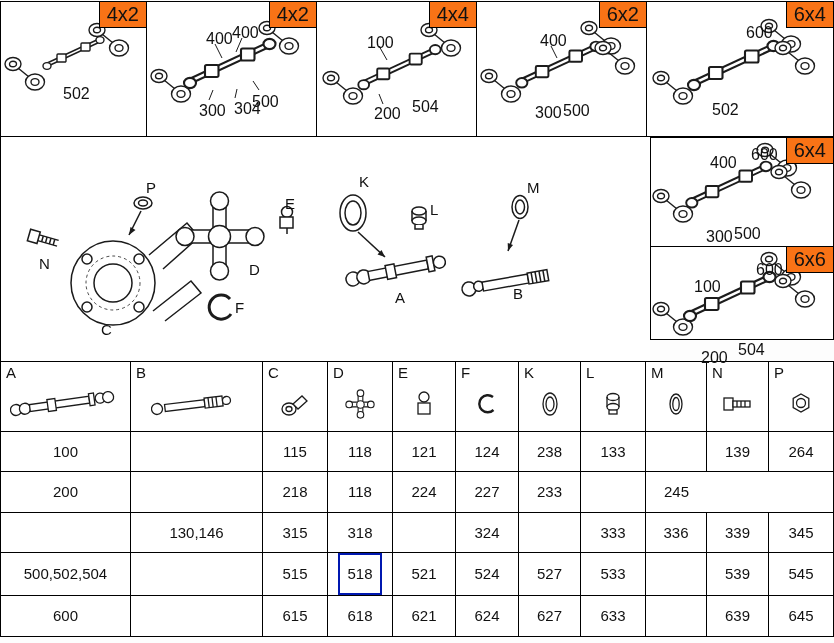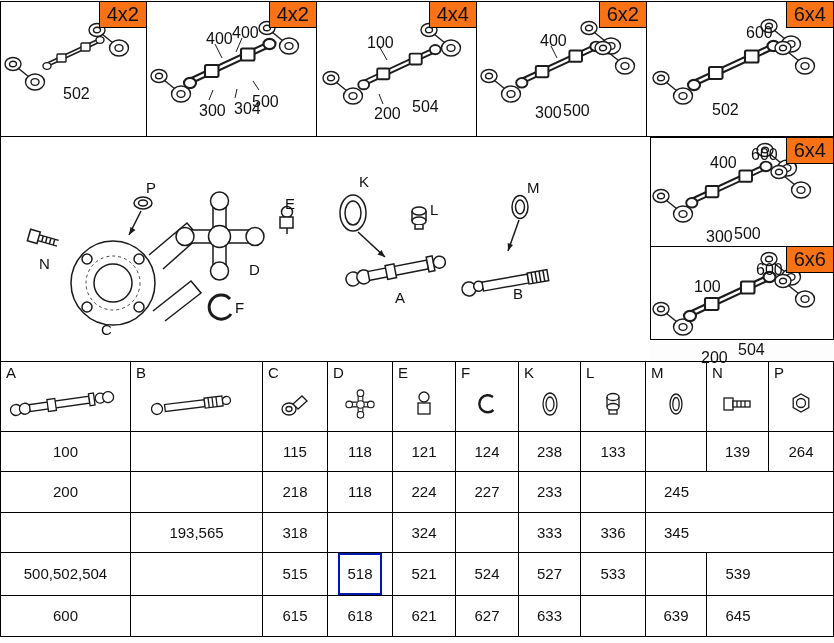--- a/index.html
+++ b/index.html
@@ -458,41 +458,47 @@
       <div class="td">
           <span>245</span>
         </div>
     </div>
 
     <div class="trow">
       <div class="td">
           <span></span>
         </div>
       <div class="td">
-          <span>193,565</span>
+          <span>130,146</span>
+        </div>
+      <div class="td">
+          <span>315</span>
         </div>
       <div class="td">
           <span>318</span>
         </div>
       <div class="td">
           <span></span>
         </div>
       <div class="td">
           <span>324</span>
         </div>
       <div class="td">
           <span></span>
         </div>
       <div class="td">
           <span>333</span>
         </div>
       <div class="td">
           <span>336</span>
         </div>
       <div class="td">
+          <span>339</span>
+        </div>
+      <div class="td">
           <span>345</span>
         </div>
     </div>
 
     <div class="trow">
       <div class="td">
           <span>500,502,504</span>
         </div>
       <div class="td">
           <span></span>
@@ -514,37 +520,43 @@
         </div>
       <div class="td">
           <span>533</span>
         </div>
       <div class="td">
           <span></span>
         </div>
       <div class="td">
           <span>539</span>
         </div>
+      <div class="td">
+          <span>545</span>
+        </div>
     </div>
 
     <div class="trow">
       <div class="td">
           <span>600</span>
         </div>
       <div class="td">
           <span></span>
         </div>
       <div class="td">
           <span>615</span>
         </div>
       <div class="td">
           <span>618</span>
         </div>
       <div class="td">
           <span>621</span>
+        </div>
+      <div class="td">
+          <span>624</span>
         </div>
       <div class="td">
           <span>627</span>
         </div>
       <div class="td">
           <span>633</span>
         </div>
       <div class="td">
           <span></span>
         </div>

